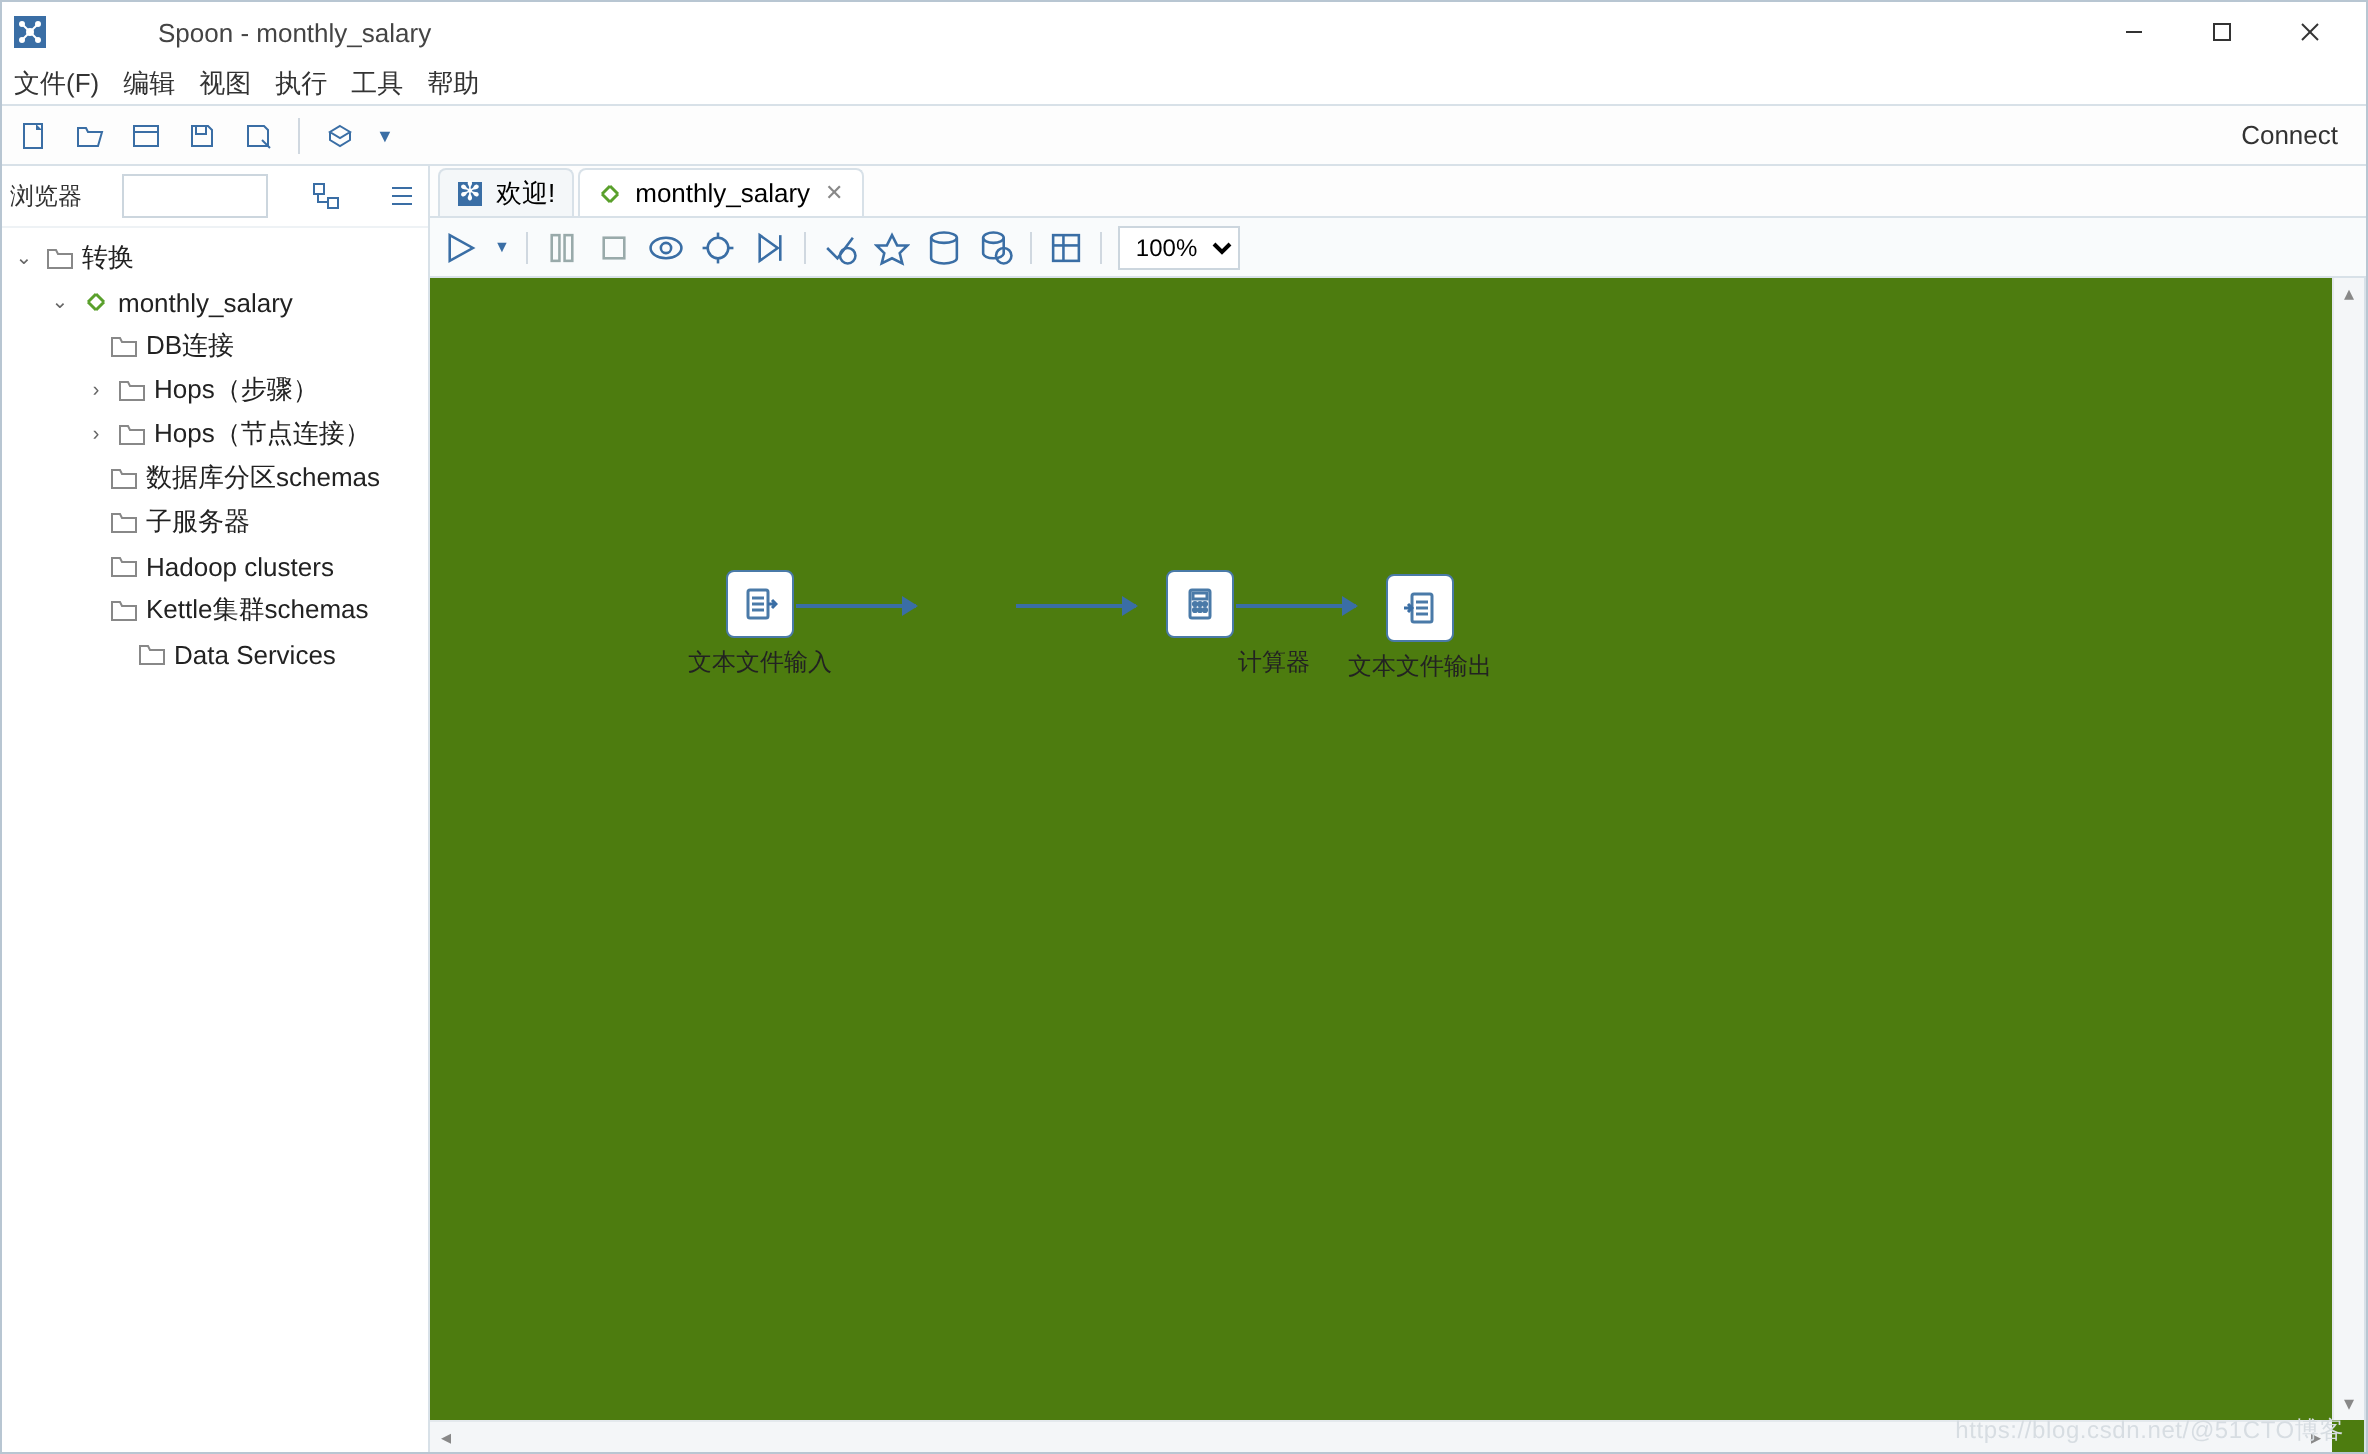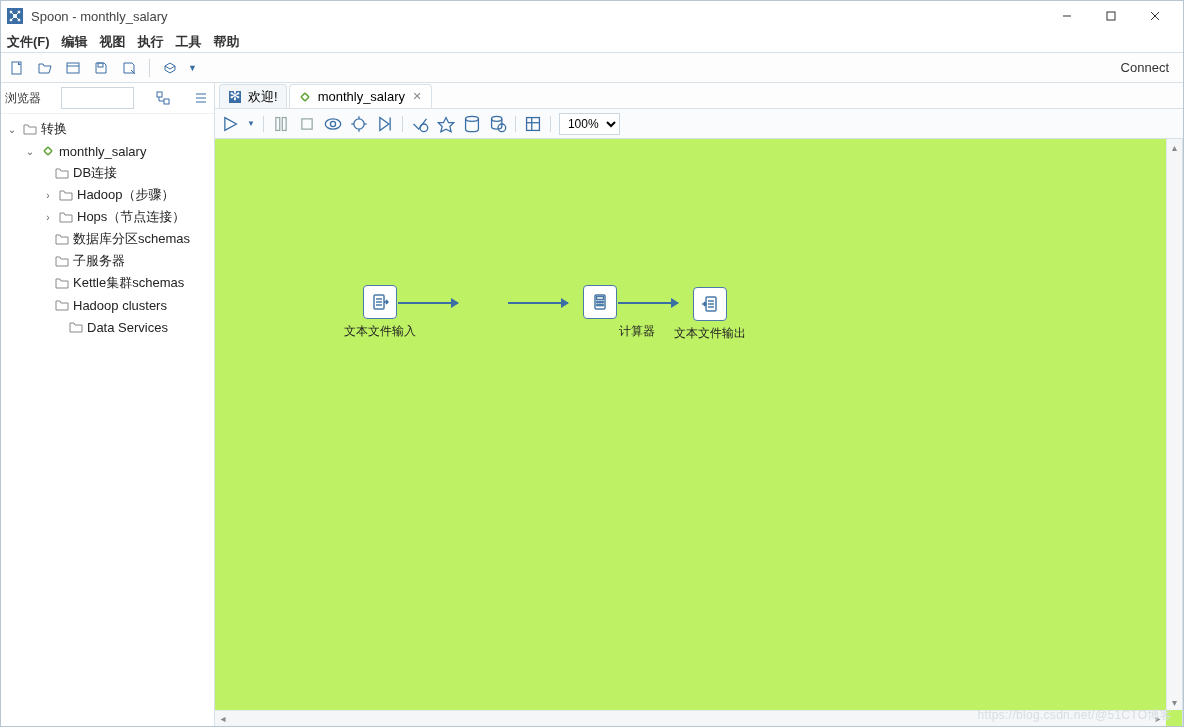--- a/index.html
+++ b/index.html
@@ -1,24 +1,24 @@
 <!DOCTYPE html>
 <html><head>
 <meta charset="utf-8">
 <style>
 * { box-sizing: border-box; margin: 0; padding: 0; font-family: "Microsoft YaHei", "Segoe UI", sans-serif; font-size: 13px; }
 body { background: #fff; width: 1184px; height: 727px; display: flex; flex-direction: column; border: 1px solid #b8c6d2; overflow: hidden; }
 .titlebar { height: 30px; background: #fff; display: flex; align-items: center; padding: 0 6px; color: #444; }
 .titlebar .app-icon { width: 16px; height: 16px; background: #3a6ea5; margin-right: 8px; display:flex; align-items:center; justify-content:center; }
 .titlebar .app-icon svg { width:12px; height:12px; }
-.titlebar .title { flex: 1; }
+.titlebar .title { flex: 1; margin-left: 48px; }
 .titlebar .win-btns { display: flex; gap: 0; }
 .titlebar .win-btn { width: 44px; height: 28px; display:flex; align-items:center; justify-content:center; color:#555; }
 .menubar { height: 22px; display:flex; align-items:center; padding: 0 6px; gap: 12px; color:#333; border-bottom: 1px solid #D8E1E8; }
-.menubar span { cursor: default; font-weight: bold; }
+.menubar span { cursor: default; }
 .toolbar { height: 30px; display:flex; align-items:center; padding: 0 6px; gap: 8px; border-bottom: 1px solid #D8E1E8; background:#fdfdfd; }
 .toolbar .tb-btn { width:20px; height:20px; display:flex; align-items:center; justify-content:center; color:#3a6ea5; }
 .toolbar .sep { width:1px; height:18px; background:#d0d8e0; margin:0 2px; }
 .toolbar .spacer { flex:1; }
 .toolbar .connect { color:#333; cursor:pointer; padding:0 8px; }
 .main { flex:1; display:flex; overflow:hidden; }
 .left-pane { width: 214px; border-right: 1px solid #D8E1E8; display:flex; flex-direction:column; background:#fff; }
 .left-tabs { height:26px; display:flex; align-items:stretch; border:1px solid #D8E1E8; margin:4px 4px 0 4px; border-radius:3px; overflow:hidden; }
 .left-tab { flex:1; display:flex; align-items:center; justify-content:center; gap:4px; background:#f7f9fb; border-right:1px solid #D8E1E8; cursor:default; font-size:12px; }
 .left-tab:last-child { border-right:none; }
@@ -38,21 +38,21 @@
 .doc-tabs { height:26px; display:flex; align-items:flex-end; padding-left:4px; background:#fdfdfd; border-bottom: 1px solid #D8E1E8; gap:0; }
 .doc-tab { height:24px; border:1px solid #D8E1E8; border-bottom:none; border-radius:4px 4px 0 0; background:#f4f7f9; display:flex; align-items:center; padding:0 8px; gap:6px; margin-right:2px; font-size:12px; }
 .doc-tab.active { background:#fff; }
 .doc-tab .tab-ic { width:14px; height:14px; display:flex; align-items:center; justify-content:center; }
 .doc-tab .close-x { width:12px; height:12px; color:#888; display:flex; align-items:center; justify-content:center; font-size:11px; }
 .canvas-toolbar { height:30px; display:flex; align-items:center; padding:0 6px; gap:8px; border-bottom: 1px solid #D8E1E8; background:#f9fbfc; }
 .canvas-toolbar .ctb { width:18px; height:18px; display:flex; align-items:center; justify-content:center; color:#3a6ea5; }
 .canvas-toolbar .sep { width:1px; height:16px; background:#d0d8e0; }
 .canvas-toolbar select { height:22px; border:1px solid #ccd6de; background:#fff; padding:0 4px; font-size:12px; }
 .canvas-wrap { flex:1; position:relative; overflow:hidden; border-right: 1px solid #D8E1E8; }
-.canvas { position:absolute; inset:0; background:#bef264; overflow:auto; }
+.canvas { position:absolute; inset:0; background:#4d7c0f; overflow:auto; }
 .scrollbar-v { position:absolute; right:0; top:0; bottom:16px; width:16px; background:#f4f6f8; border-left:1px solid #e4e9ed; }
 .scrollbar-v .arrow-up, .scrollbar-v .arrow-down { height:16px; display:flex; align-items:center; justify-content:center; color:#888; font-size:10px; }
 .scrollbar-v .arrow-down { position:absolute; bottom:0; left:0; right:0; }
 .scrollbar-h { position:absolute; left:0; right:16px; bottom:0; height:16px; background:#f4f6f8; border-top:1px solid #e4e9ed; }
 .scrollbar-h .arrow-l, .scrollbar-h .arrow-r { position:absolute; top:0; bottom:0; width:16px; display:flex; align-items:center; justify-content:center; color:#888; font-size:10px; }
 .scrollbar-h .arrow-r { right:0; }
 .step-node { position:absolute; width:110px; text-align:center; }
 .step-node .box { width:34px; height:34px; margin:0 auto 4px auto; border:1.5px solid #4a7aa8; border-radius:4px; background:#fff; display:flex; align-items:center; justify-content:center; }
 .step-node .box svg { width:18px; height:18px; stroke:#4a7aa8; fill:none; stroke-width:1.5; }
 .step-node .lbl { font-size:12px; color:#222; }
@@ -196,21 +196,21 @@
           </span>
         <span class="tree-label">DB连接</span>
       </div>
       <div class="tree-row" style="padding-left:40px">
         <span class="twisty">›</span>
         <span class="fold">
             <svg viewBox="0 0 14 14">
               <path d="M1 3 L5 3 L6 5 L13 5 L13 12 L1 12 Z" fill="none" stroke="#888"></path>
             </svg>
           </span>
-        <span class="tree-label">Hadoop（步骤）</span>
+        <span class="tree-label">Hops（步骤）</span>
       </div>
       <div class="tree-row" style="padding-left:40px">
         <span class="twisty">›</span>
         <span class="fold">
             <svg viewBox="0 0 14 14">
               <path d="M1 3 L5 3 L6 5 L13 5 L13 12 L1 12 Z" fill="none" stroke="#888"></path>
             </svg>
           </span>
         <span class="tree-label">Hops（节点连接）</span>
       </div>
@@ -229,29 +229,29 @@
             </svg>
           </span>
         <span class="tree-label">子服务器</span>
       </div>
       <div class="tree-row" style="padding-left:54px">
         <span class="fold">
             <svg viewBox="0 0 14 14">
               <path d="M1 3 L5 3 L6 5 L13 5 L13 12 L1 12 Z" fill="none" stroke="#888"></path>
             </svg>
           </span>
+        <span class="tree-label">Hadoop clusters</span>
+      </div>
+      <div class="tree-row" style="padding-left:54px">
+        <span class="fold">
+            <svg viewBox="0 0 14 14">
+              <path d="M1 3 L5 3 L6 5 L13 5 L13 12 L1 12 Z" fill="none" stroke="#888"></path>
+            </svg>
+          </span>
         <span class="tree-label">Kettle集群schemas</span>
-      </div>
-      <div class="tree-row" style="padding-left:54px">
-        <span class="fold">
-            <svg viewBox="0 0 14 14">
-              <path d="M1 3 L5 3 L6 5 L13 5 L13 12 L1 12 Z" fill="none" stroke="#888"></path>
-            </svg>
-          </span>
-        <span class="tree-label">Hadoop clusters</span>
       </div>
       <div class="tree-row" style="padding-left:68px">
         <span class="fold">
             <svg viewBox="0 0 14 14">
               <path d="M1 3 L5 3 L6 5 L13 5 L13 12 L1 12 Z" fill="none" stroke="#888"></path>
             </svg>
           </span>
         <span class="tree-label">Data Services</span>
       </div>
     </div>

